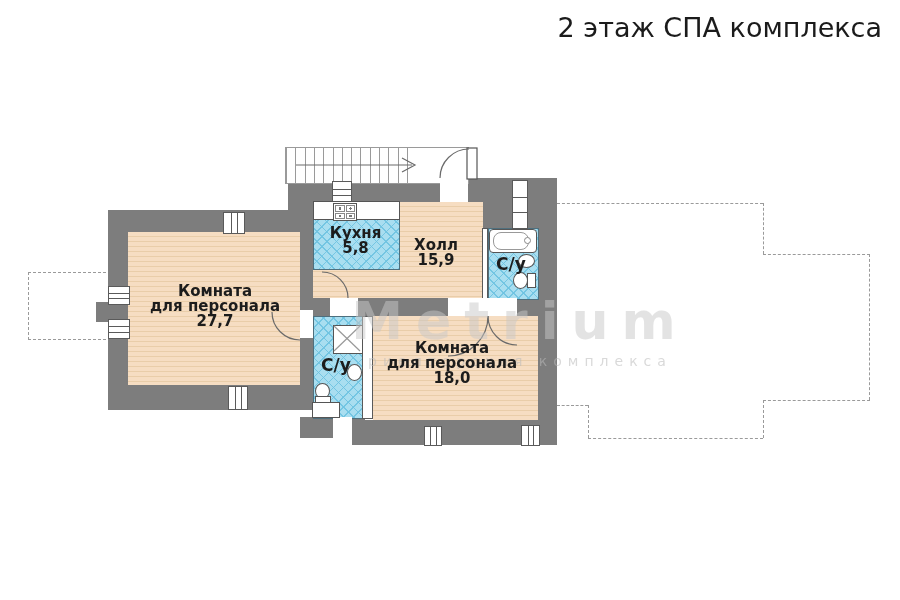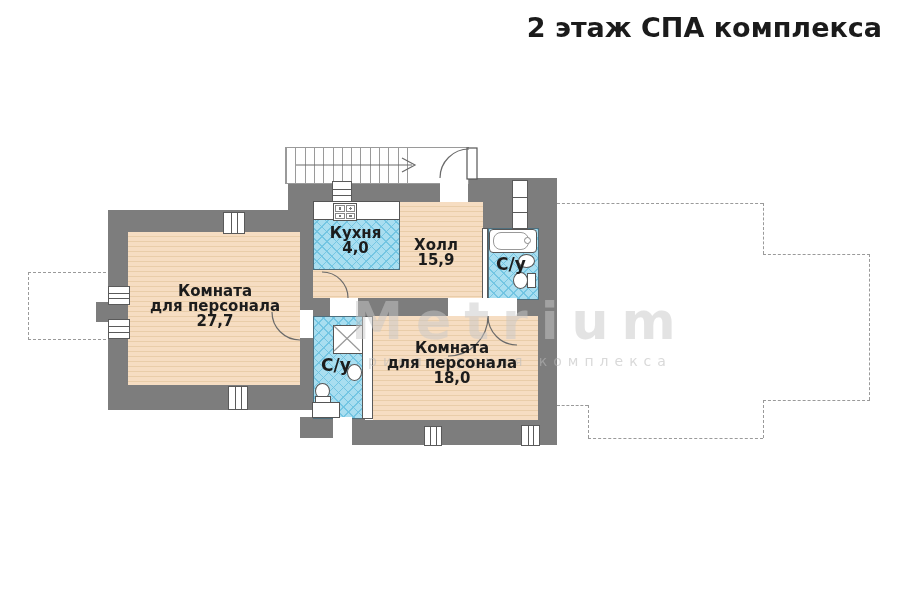--- a/index.html
+++ b/index.html
@@ -25,21 +25,21 @@
   .stairs{position:absolute;left:285px;top:147px;width:182px;height:35px;background:#fff;
           border:1px solid #9a9a9a;z-index:2;}
   .treads{position:absolute;left:0;top:0;width:122px;height:100%;
           background:repeating-linear-gradient(90deg,#9a9a9a 0 1px,transparent 1px 9.3px);}
   .stove{position:absolute;left:333px;top:203px;width:20px;height:14px;background:#fff;
          border:1px solid #555;display:grid;grid-template-columns:1fr 1fr;grid-template-rows:1fr 1fr;
          gap:1px;padding:1px;z-index:5;}
   .stove i{border:1px solid #888;background:radial-gradient(circle at center,#777 1.2px,transparent 1.4px);}
   .label{position:absolute;z-index:8;text-align:center;color:#1c1c1c;font-weight:bold;line-height:15px;}
   .lbl-16{font-size:15px;} .lbl-14{font-size:17px;}
-  #title{position:absolute;top:12px;right:18px;z-index:9;font-size:27px;font-weight:bold;color:#1b1b1b;}
+  #title{position:absolute;top:12px;right:18px;z-index:9;font-size:27px;font-weight:normal;color:#1b1b1b;}
   #wm{position:absolute;left:310px;top:293px;width:420px;z-index:7;text-align:center;
       color:rgba(190,190,190,0.45);pointer-events:none;}
   #wm .brand{font-size:52px;font-weight:bold;letter-spacing:13px;line-height:56px;
              color:rgba(200,200,200,0.5);}
   #wm .tagline{font-size:14px;letter-spacing:6px;margin-top:4px;color:rgba(185,185,185,0.55);}
   svg.overlay{position:absolute;left:0;top:0;z-index:6;}
 </style>
 </head>
 <body>
 
@@ -148,21 +148,21 @@
   </div>
 
   <div class="label lbl-16" style="left:115px;top:284px;width:200px;">
     <div>Комната</div>
     <div>для персонала</div>
     <div>27,7</div>
   </div>
 
   <div class="label lbl-16" style="left:313px;top:226px;width:85px;">
     <div>Кухня</div>
-    <div>4,0</div>
+    <div>5,8</div>
   </div>
 
   <div class="label lbl-16" style="left:396px;top:238px;width:80px;">
     <div>Холл</div>
     <div>15,9</div>
   </div>
 
   <div class="label lbl-14" style="left:486px;top:257px;width:50px;">
     <div>С/у</div>
   </div>

